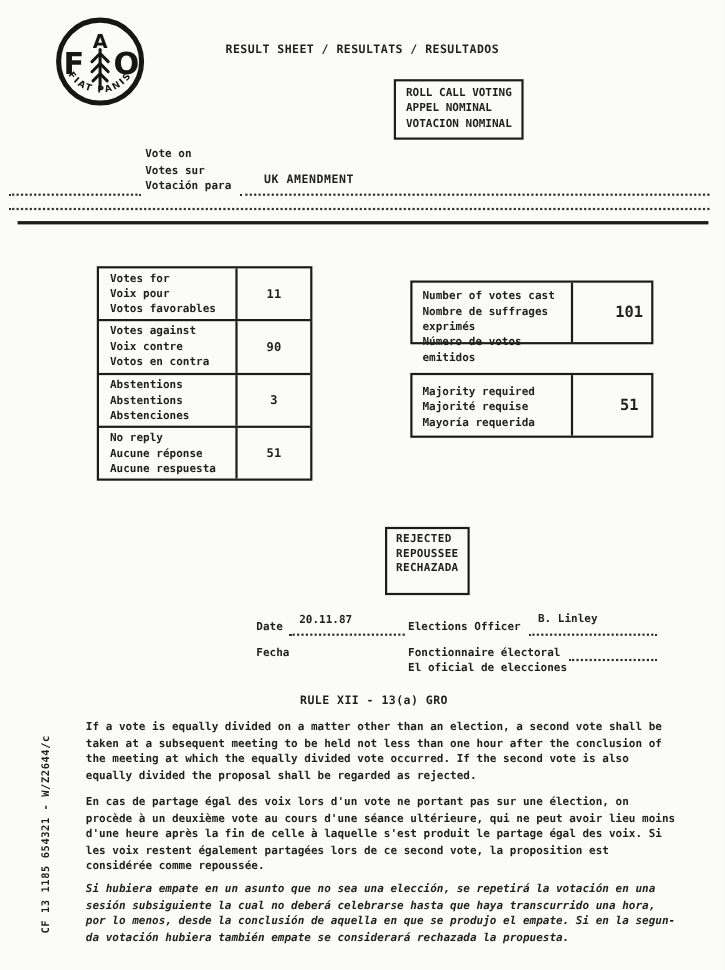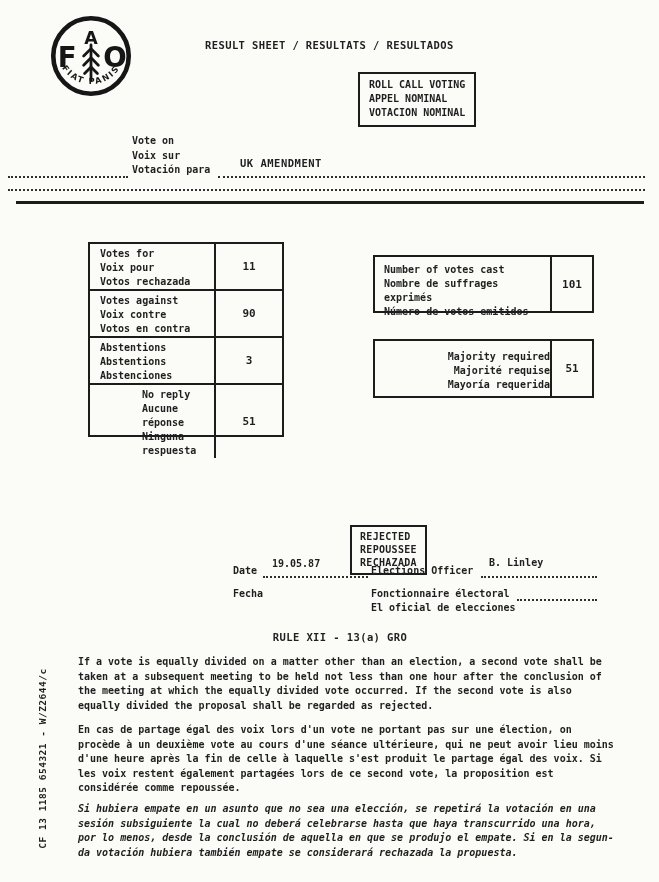--- a/index.html
+++ b/index.html
@@ -24,30 +24,30 @@
   .fao-logo .wheat{stroke:#161616;stroke-width:3;fill:none;stroke-linecap:round;}
 
   .doc-title{left:205px;top:38px;font-size:10.5px;letter-spacing:.4px;}
 
   .rollcall{left:358px;top:72px;border:2px solid #1c1c1c;padding:4px 9px 5px 9px;}
   .rollcall div{font-size:10px;line-height:14px;white-space:nowrap;}
 
   
   .vtable{left:88px;top:242px;width:196px;height:195px;border:2px solid #1c1c1c;display:flex;flex-direction:column;box-sizing:border-box;}
   .vrow{flex:1;display:flex;border-bottom:2px solid #1c1c1c;}
-  .vrow:last-child{border-bottom:none;margin-left:42px;}
+  .vrow:last-child{border-bottom:none;}
   .vlabels{flex:1;border-right:2px solid #1c1c1c;padding:3px 12px 0 10px;font-size:10px;line-height:14px;}
   .vval{width:66px;display:flex;align-items:center;justify-content:center;font-size:11px;}
 
   
   .sbox{border:2px solid #1c1c1c;left:373px;width:221px;display:flex;box-sizing:border-box;}
   .slabels{flex:1;border-right:2px solid #1c1c1c;padding:6px 0 0 9px;font-size:10px;line-height:14px;}
-  .sval{width:40px;display:flex;align-items:center;justify-content:center;font-size:11px;}
+  .sval{width:40px;display:flex;align-items:center;justify-content:center;font-size:14px;padding-left:31px;}
 
-  .outcome{left:350px;top:479px;border:2px solid #1c1c1c;padding:3px 8px 4px 8px;margin-top:46px;}
+  .outcome{left:350px;top:479px;border:2px solid #1c1c1c;padding:3px 8px 16px 8px;}
   .outcome div{font-size:10px;line-height:13px;letter-spacing:.3px;white-space:nowrap;}
 
   .sig-val{font-size:10px;white-space:nowrap;}
 
   .rule-title{left:0;top:631px;width:680px;text-align:center;font-size:10.5px;letter-spacing:.4px;}
   .para{font-size:10px;line-height:14.6px;white-space:pre-line;width:565px;left:78px;}
   .para.es{font-style:italic;}
 
   .sidecode{
     left:-73px;top:753px;width:230px;text-align:center;
@@ -74,34 +74,34 @@
 
   <div class="abs doc-title t">RESULT SHEET / RESULTATS / RESULTADOS</div>
 
   <div class="abs rollcall">
     <div>ROLL CALL VOTING</div>
     <div>APPEL NOMINAL</div>
     <div>VOTACION NOMINAL</div>
   </div>
 
   <div class="abs t" style="left:132px;top:134px;">Vote on</div>
-  <div class="abs t" style="left:132px;top:149px;">Voix sur</div>
+  <div class="abs t" style="left:132px;top:149px;">Votes sur</div>
   <div class="abs dotl" style="left:8px;top:163px;width:120px;height:13px;"></div>
   <div class="abs t" style="left:132px;top:163px;">Votación para</div>
   <div class="abs t" style="left:240px;top:156px;font-size:10.5px;letter-spacing:.5px;">UK AMENDMENT</div>
   <div class="abs dotl" style="left:218px;top:163px;width:427px;height:13px;"></div>
   <div class="abs dotl" style="left:8px;top:176px;width:637px;height:13px;"></div>
   <div class="abs solidline" style="left:16px;top:201px;width:628px;height:3px;"></div>
 
   <div class="abs vtable">
     <div class="vrow">
       <div class="vlabels">
         <div>Votes for</div>
         <div>Voix pour</div>
-        <div>Votos rechazada</div>
+        <div>Votos favorables</div>
       </div>
       <div class="vval">11</div>
     </div>
     <div class="vrow">
       <div class="vlabels">
         <div>Votes against</div>
         <div>Voix contre</div>
         <div>Votos en contra</div>
       </div>
       <div class="vval">90</div>
@@ -111,52 +111,52 @@
         <div>Abstentions</div>
         <div>Abstentions</div>
         <div>Abstenciones</div>
       </div>
       <div class="vval">3</div>
     </div>
     <div class="vrow">
       <div class="vlabels">
         <div>No reply</div>
         <div>Aucune réponse</div>
-        <div>Ninguna respuesta</div>
+        <div>Aucune respuesta</div>
       </div>
       <div class="vval">51</div>
     </div>
   </div>
 
   <div class="abs sbox" style="top:255px;height:58px;">
     <div class="slabels">
       <div>Number of votes cast</div>
       <div>Nombre de suffrages exprimés</div>
       <div>Número de votos emitidos</div>
     </div>
     <div class="sval">101</div>
   </div>
 
-  <div class="abs sbox" style="top:339px;height:59px;text-align:right;">
+  <div class="abs sbox" style="top:339px;height:59px;">
     <div class="slabels" style="padding-top:9px;">
       <div>Majority required</div>
       <div>Majorité requise</div>
       <div>Mayoría requerida</div>
     </div>
     <div class="sval">51</div>
   </div>
 
   <div class="abs outcome">
     <div>REJECTED</div>
     <div>REPOUSSEE</div>
     <div>RECHAZADA</div>
   </div>
 
   <div class="abs t" style="left:233px;top:564px;text-align:right;">Date</div>
-  <div class="abs sig-val" style="left:272px;top:558px;">19.05.87</div>
+  <div class="abs sig-val" style="left:272px;top:558px;">20.11.87</div>
   <div class="abs dotl" style="left:263px;top:563px;width:105px;height:13px;"></div>
 
   <div class="abs t" style="left:371px;top:564px;">Elections Officer</div>
   <div class="abs sig-val" style="left:489px;top:557px;">B. Linley</div>
   <div class="abs dotl" style="left:481px;top:563px;width:116px;height:13px;"></div>
 
   <div class="abs t" style="left:233px;top:587px;">Fecha</div>
   <div class="abs t" style="left:371px;top:587px;">Fonctionnaire électoral</div>
   <div class="abs dotl" style="left:517px;top:586px;width:80px;height:13px;"></div>
   <div class="abs t" style="left:371px;top:601px;">El oficial de elecciones</div>

